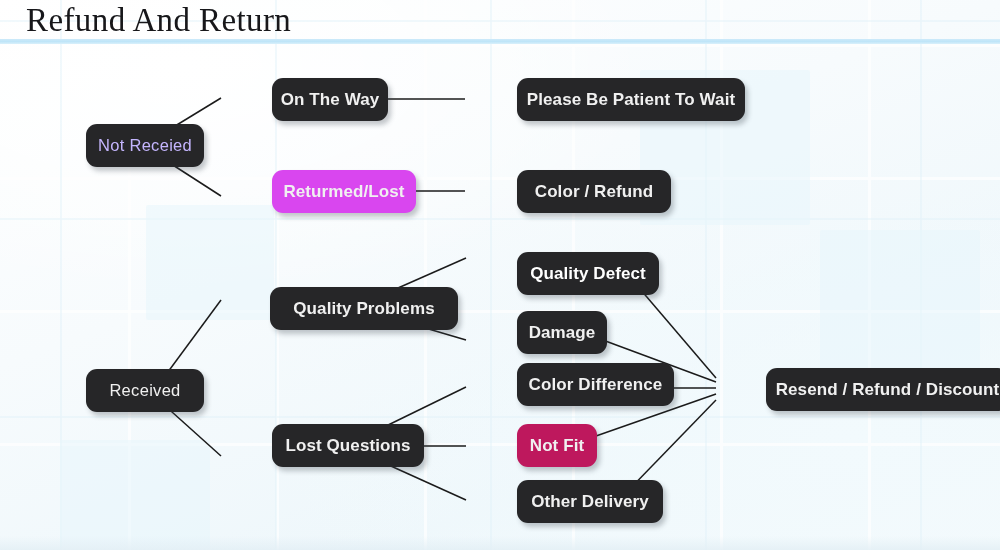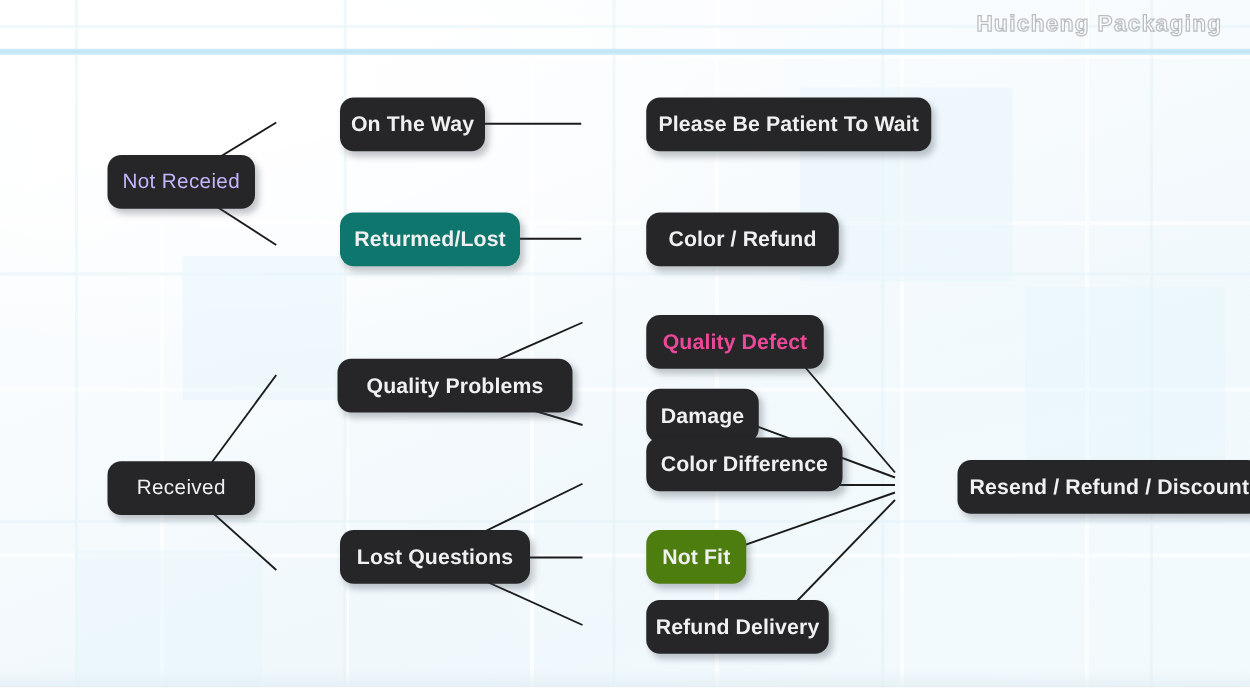--- a/index.html
+++ b/index.html
@@ -134,21 +134,21 @@
   <div class="bg-base"></div>
   <div class="bg-grid"></div>
   <div class="bg-grid2"></div>
   <div class="bg-block" style="left:146px;top:205px;width:128px;height:115px;"></div>
   <div class="bg-block" style="left:640px;top:70px;width:170px;height:155px;"></div>
   <div class="bg-block" style="left:820px;top:230px;width:160px;height:145px;"></div>
   <div class="bg-block" style="left:60px;top:440px;width:150px;height:110px;"></div>
   <div class="bg-bottom-band"></div>
 
   <div class="header">
-    <div class="brand">Huicheng Packaging</div>
+    <div class="page-title">Refund And Return</div>
     <div class="header-rule"></div>
   </div>
 
   <svg class="edges" width="1000" height="550" viewBox="0 0 1000 550">
       <line x1="162" y1="134" x2="221" y2="98" stroke="#1b1b1b" stroke-width="1.5"></line>
       <line x1="162" y1="158" x2="221" y2="196" stroke="#1b1b1b" stroke-width="1.5"></line>
       <line x1="356" y1="99" x2="465" y2="99" stroke="#1b1b1b" stroke-width="1.5"></line>
       <line x1="384" y1="191" x2="465" y2="191" stroke="#1b1b1b" stroke-width="1.5"></line>
       <line x1="162" y1="380" x2="221" y2="300" stroke="#1b1b1b" stroke-width="1.5"></line>
       <line x1="162" y1="403" x2="221" y2="456" stroke="#1b1b1b" stroke-width="1.5"></line>
@@ -167,43 +167,43 @@
   <div id="node-layer">
       <div class="node root" style="left: 40px; top: 124px; width: 118px; height: 43px; background: rgb(38, 38, 40); color: #c4b5fd;">
         <span>Not Receied</span>
       </div>
       <div class="node root" style="left: 40px; top: 369px; width: 118px; height: 43px; background: rgb(38, 38, 40); color: rgb(240, 240, 240);">
         <span>Received</span>
       </div>
       <div class="node" style="left: 226px; top: 78px; width: 116px; height: 43px; background: rgb(38, 38, 40); color: rgb(240, 240, 240);">
         <span>On The Way</span>
       </div>
-      <div class="node" style="left: 226px; top: 170px; width: 144px; height: 43px; background: #0f766e; color: rgb(240, 240, 240);">
+      <div class="node" style="left: 226px; top: 170px; width: 144px; height: 43px; background: #d946ef; color: rgb(240, 240, 240);">
         <span>Returmed/Lost</span>
       </div>
       <div class="node" style="left: 224px; top: 287px; width: 188px; height: 43px; background: rgb(38, 38, 40); color: rgb(240, 240, 240);">
         <span>Quality Problems</span>
       </div>
       <div class="node" style="left: 226px; top: 424px; width: 152px; height: 43px; background: rgb(38, 38, 40); color: rgb(240, 240, 240);">
         <span>Lost Questions</span>
       </div>
-      <div class="node" style="left: 471px; top: 252px; width: 142px; height: 43px; background: rgb(38, 38, 40); color: #ec4899;">
+      <div class="node" style="left: 471px; top: 252px; width: 142px; height: 43px; background: rgb(38, 38, 40); color: #ffffff;">
         <span>Quality Defect</span>
       </div>
       <div class="node" style="left: 471px; top: 311px; width: 90px; height: 43px; background: rgb(38, 38, 40); color: rgb(240, 240, 240);">
         <span>Damage</span>
       </div>
-      <div class="node" style="left: 471px; top: 350px; width: 157px; height: 43px; background: rgb(38, 38, 40); color: rgb(240, 240, 240);">
+      <div class="node" style="left: 471px; top: 363px; width: 157px; height: 43px; background: rgb(38, 38, 40); color: rgb(240, 240, 240);">
         <span>Color Difference</span>
       </div>
-      <div class="node" style="left: 471px; top: 424px; width: 80px; height: 43px; background: #4d7c0f; color: rgb(240, 240, 240);">
+      <div class="node" style="left: 471px; top: 424px; width: 80px; height: 43px; background: #be185d; color: rgb(240, 240, 240);">
         <span>Not Fit</span>
       </div>
       <div class="node" style="left: 471px; top: 480px; width: 146px; height: 43px; background: rgb(38, 38, 40); color: rgb(240, 240, 240);">
-        <span>Refund Delivery</span>
+        <span>Other Delivery</span>
       </div>
       <div class="node" style="left: 471px; top: 78px; width: 228px; height: 43px; background: rgb(38, 38, 40); color: rgb(240, 240, 240);">
         <span>Please Be Patient To Wait</span>
       </div>
       <div class="node" style="left: 471px; top: 170px; width: 154px; height: 43px; background: rgb(38, 38, 40); color: rgb(240, 240, 240);">
         <span>Color / Refund</span>
       </div>
       <div class="node final" style="left: 720px; top: 368px; width: 243px; height: 43px; background: rgb(38, 38, 40); color: rgb(240, 240, 240);">
         <span>Resend / Refund / Discount</span>
       </div>

